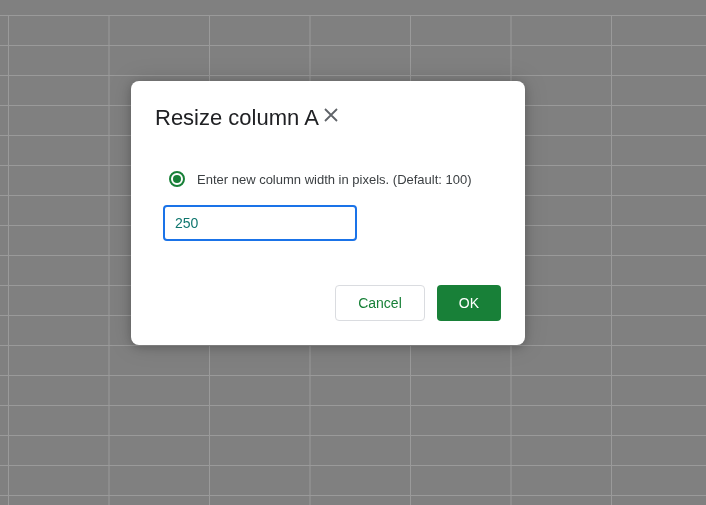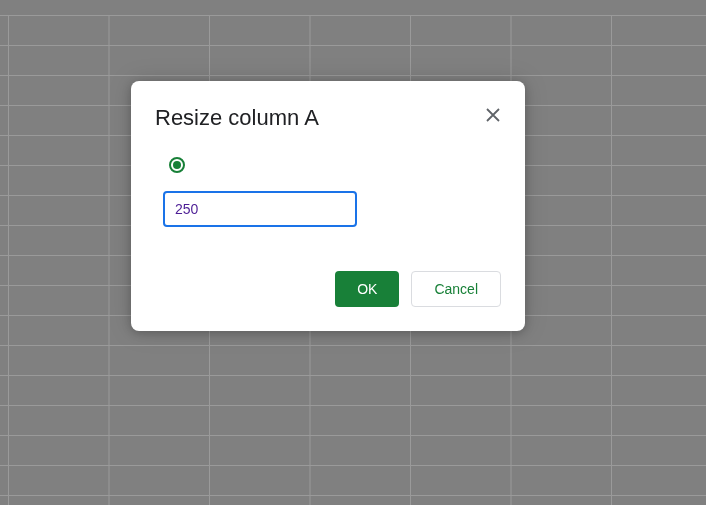--- a/index.html
+++ b/index.html
@@ -41,23 +41,22 @@
       left: 131px;
       top: 81px;
       width: 394px;
       background: #fff;
       border-radius: 8px;
       box-shadow: 0 2px 10px rgba(0,0,0,0.2), 0 0 24px rgba(0,0,0,0.15);
       padding: 24px;
     }
     .dialog-header {
       display: flex;
-      justify-content: space-between;
       align-items: flex-start;
-      margin-bottom: 22px;
+      margin-bottom: 36px;
     }
     .dialog-title {
       font-size: 22px;
       font-weight: 400;
       color: #202124;
       font-family: "Google Sans", Arial, sans-serif;
     }
     .close-btn {
       width: 24px;
       height: 24px;
@@ -118,21 +117,21 @@
     .input-wrap {
       padding: 14px 8px 20px 8px;
     }
     .pixel-input {
       width: 194px;
       height: 36px;
       border: 2px solid #1a73e8;
       border-radius: 4px;
       padding: 11px 10px;
       font-size: 14px;
-      color: #4c1d95;
+      color: #0f766e;
       outline: none;
       font-family: Arial, sans-serif;
     }
     .actions {
       display: flex;
       justify-content: flex-end;
       gap: 12px;
       margin-top: 24px;
     }
     .btn {
@@ -171,24 +170,25 @@
         <path d="M1 1 L13 13 M13 1 L1 13" stroke="#5f6368" stroke-width="1.8" fill="none"></path>
       </svg>
     </div>
   </div>
 
   <div class="radio-row">
     <div class="radio selected">
       <div class="radio-outer"></div>
       <div class="radio-inner"></div>
     </div>
+    <div class="radio-label">Enter new column width in pixels. (Default: 100)</div>
   </div>
 
   <div class="input-wrap">
     <input class="pixel-input" type="text" value="250" style="">
   </div>
 
 
   <div class="actions">
+    <button class="btn btn-secondary">Cancel</button>
     <button class="btn btn-primary">OK</button>
-    <button class="btn btn-secondary">Cancel</button>
   </div>
 </div>
 
 </body></html>

